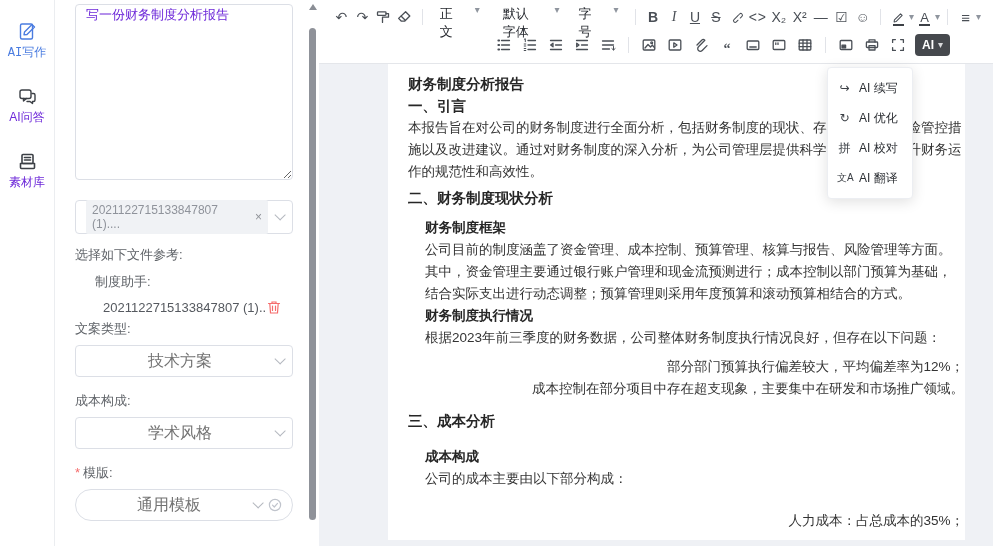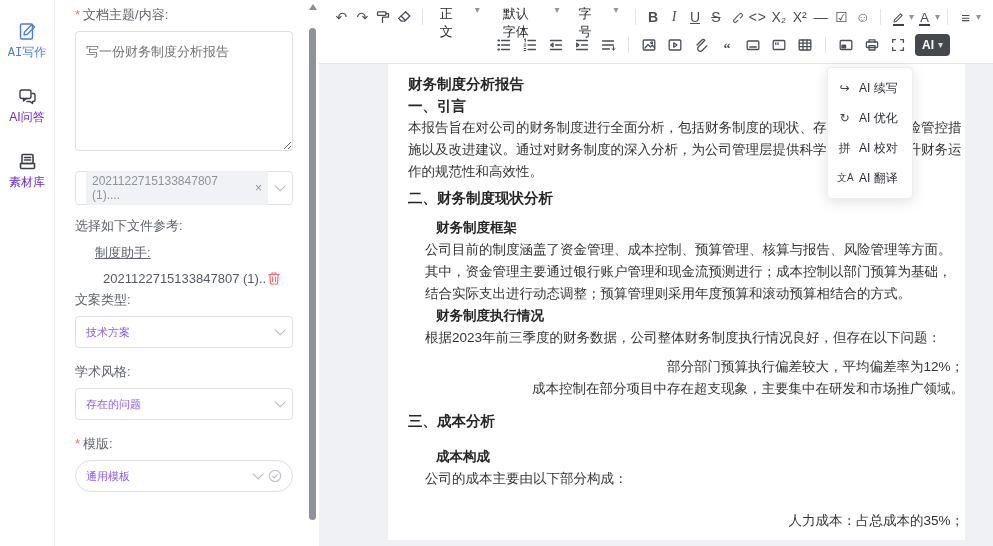--- a/index.html
+++ b/index.html
@@ -14,35 +14,35 @@
   .nav-item .nv-label { font-size:12px; color:#6d28d9; }
   .nav-item.active .nv-label { color:#4a7ce0;font-family:Liberation Mono, monospace; }
   .nav-item svg { width:19px; height:19px; fill:none; stroke:#3c4046; stroke-width:1.4;
     stroke-linecap:round; stroke-linejoin:round; }
   .nav-item.active svg { stroke:#4a7ce0; }
 
   
   .form-panel { width:252px; flex:0 0 252px; padding:4px 14px 0 20px; background:#fff; }
   .f-label { font-size:13px; color:#5f6368; margin:2px 0 7px; }
   .req { color:#f56c6c; margin-right:3px; }
-  .topic-area { width:218px; height:120px; border:1px solid #dcdfe6; border-radius:4px;
-    resize:vertical; padding:10px 10px; font-size:13px; color:#737373; line-height:19px;
+  .topic-area { width:218px; height:176px; border:1px solid #dcdfe6; border-radius:4px;
+    resize:vertical; padding:0 10px; font-size:13px; color:#6d28d9; line-height:19px;
     font-family:inherit; outline:none; margin-bottom:16px; }
   .sel { width:218px; border:1px solid #dcdfe6; border-radius:4px; background:#fff;
     display:flex; align-items:center; padding:0 10px; position:relative; cursor:pointer; }
   .sel-ref { height:34px; margin-bottom:12px; }
   .sel-sm { height:32px; }
-  .sel .sel-text { font-size:11px; color:#8b5cf6; flex:1; text-align:left; white-space:nowrap; overflow:hidden; }
+  .sel .sel-text { font-size:16px; color:#737373; flex:1; text-align:center; white-space:nowrap; overflow:hidden; }
   .chev { width:8px; height:8px; border-right:1.4px solid #b4b8bf; border-bottom:1.4px solid #b4b8bf;
     transform:rotate(45deg) translateY(-3px); flex:0 0 8px; }
   .chip { background:#f0f2f5; border-radius:2px; padding:3px 6px; font-size:12px; color:#8f939b;
     display:flex; align-items:center; gap:6px; max-width:182px; }
   .chip .chip-x { color:#909399; font-size:12px; cursor:pointer; }
   .file-label { font-size:13px; color:#5f6368; margin:2px 0 9px; }
-  .assist-label { font-size:13px; color:#5f6368; margin-left:20px; margin-bottom:9px;text-decoration:underline; }
+  .assist-label { font-size:13px; color:#5f6368; margin-left:20px; margin-bottom:9px; }
   .file-row { display:flex; align-items:center; margin-left:28px; margin-bottom:5px; }
   .file-name { font-size:13px; color:#55595f; flex:1; white-space:nowrap; overflow:hidden; }
   .trash { width:14px; height:15px; margin-right:12px; cursor:pointer; }
   .trash svg { width:14px; height:15px; fill:none; stroke:#f56c6c; stroke-width:1.2; stroke-linecap:round; }
   .mb16 { margin-bottom:15px; } .mb10 { margin-bottom:10px;border-radius:16px; }
   .ok-circle { width:14px; height:14px; margin-left:8px; flex:0 0 14px; }
   .ok-circle svg { width:14px; height:14px; fill:none; stroke:#c0c4cc; stroke-width:1.2;
     stroke-linecap:round; stroke-linejoin:round; }
 
   
@@ -81,21 +81,21 @@
     padding:0 7px; display:flex; align-items:center; gap:4px; font-size:12px; font-weight:700;
     cursor:pointer; margin-left:4px; font-family:inherit; }
   .ai-btn .caret { color:#d8d9dc; }
 
   
   .editor-body { flex:1; position:relative; overflow:hidden; }
   .page { background:#fff; margin:0 28px 6px 69px; height:calc(100% - 6px);
     padding:9px 4px 0 20px; overflow:hidden; }
   .doc { width:556px; font-size:13.5px; line-height:22px; color:#333; }
   .d-title,.d-h2 { font-weight:700; font-size:14.5px; color:#262626; }
-  .d-h3 { font-weight:700; margin-left:28px; color:#262626; }
+  .d-h3 { font-weight:700; margin-left:17px; color:#262626; }
   .d-p { }
   .ind { margin-left:17px; }
   .d-li { margin-left:28px;text-align:right; }
   .mt4{margin-top:4px;} .mt7{margin-top:7px;} .mt8{margin-top:8px;} .mt10{margin-top:10px;}
   .mt12{margin-top:14px;} .mt20{margin-top:20px;}
 
   
   .ai-menu { position:absolute; left:827px; top:67px; width:86px; background:#fff; z-index:20;
     border:1px solid #eceef2; border-radius:4px; box-shadow:0 3px 14px rgba(0,0,0,.12); padding:5px 0; }
   .ai-menu-item { display:flex; align-items:center; gap:7px; height:30px; padding:0 9px;
@@ -127,23 +127,20 @@
       <svg viewBox="0 0 19 19" style="stroke-width:1.6">
         <rect x="4" y="2.5" width="11" height="9" rx="1"></rect>
         <path d="M6.5 5.5 h6 M6.5 8 h6"></path>
         <path d="M2.5 11.5 h14 v4 a1 1 0 0 1 -1 1 h-12 a1 1 0 0 1 -1 -1 Z"></path>
       </svg>
       <span class="nv-label">素材库</span>
     </div>
   </div>
 
   <div class="form-panel">
-    <div class="f-label">
-      <span class="req">*</span><span>文档主题/内容:</span>
-    </div>
     <textarea class="topic-area" style="">写一份财务制度分析报告</textarea>
 
     <div class="sel sel-ref">
       <span class="chip">
         <span>2021122715133847807 (1)....</span>
         <span class="chip-x">×</span>
       </span>
       <span style="flex:1"></span>
       <span class="chev"></span>
     </div>
@@ -158,23 +155,23 @@
         </svg>
       </span>
     </div>
 
     <div class="f-label">文案类型:</div>
     <div class="sel sel-sm mb16">
       <span class="sel-text">技术方案</span>
       <span class="chev"></span>
     </div>
 
-    <div class="f-label">学术风格:</div>
+    <div class="f-label">成本构成:</div>
     <div class="sel sel-sm mb16">
-      <span class="sel-text">存在的问题</span>
+      <span class="sel-text">学术风格</span>
       <span class="chev"></span>
     </div>
 
     <div class="f-label">
       <span class="req">*</span><span>模版:</span>
     </div>
     <div class="sel sel-sm mb10">
       <span class="sel-text">通用模板</span>
       <span class="chev"></span>
       <span class="ok-circle">

